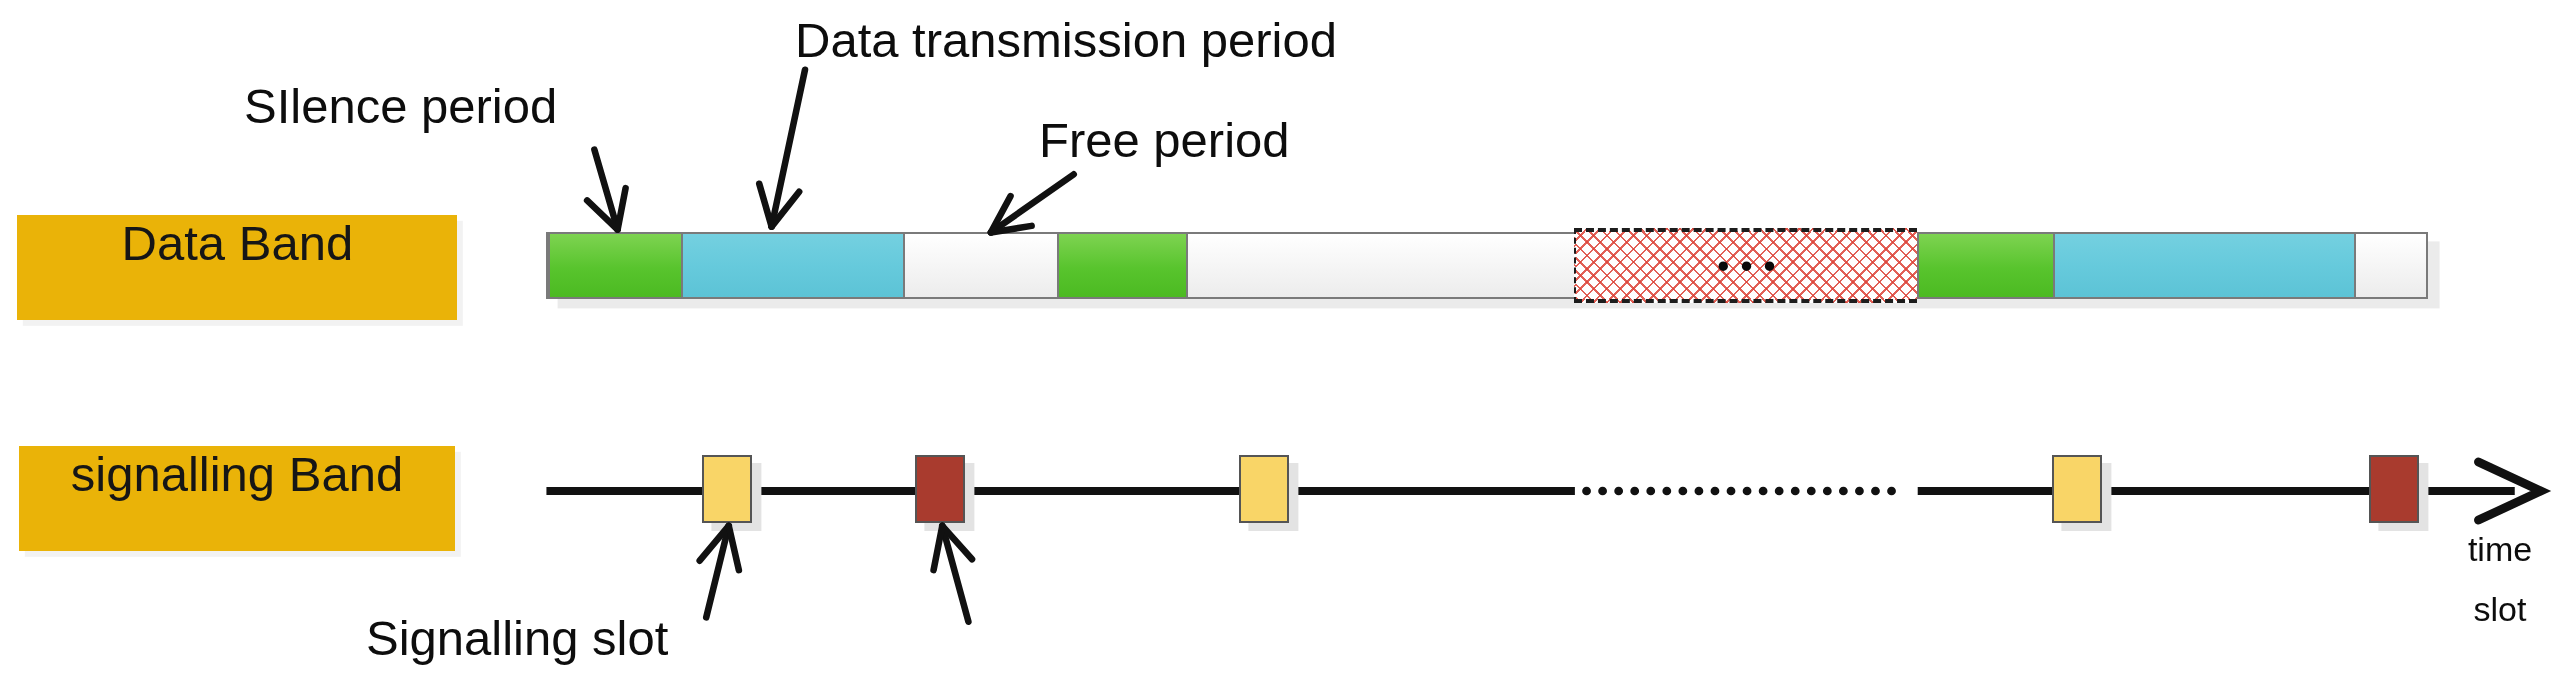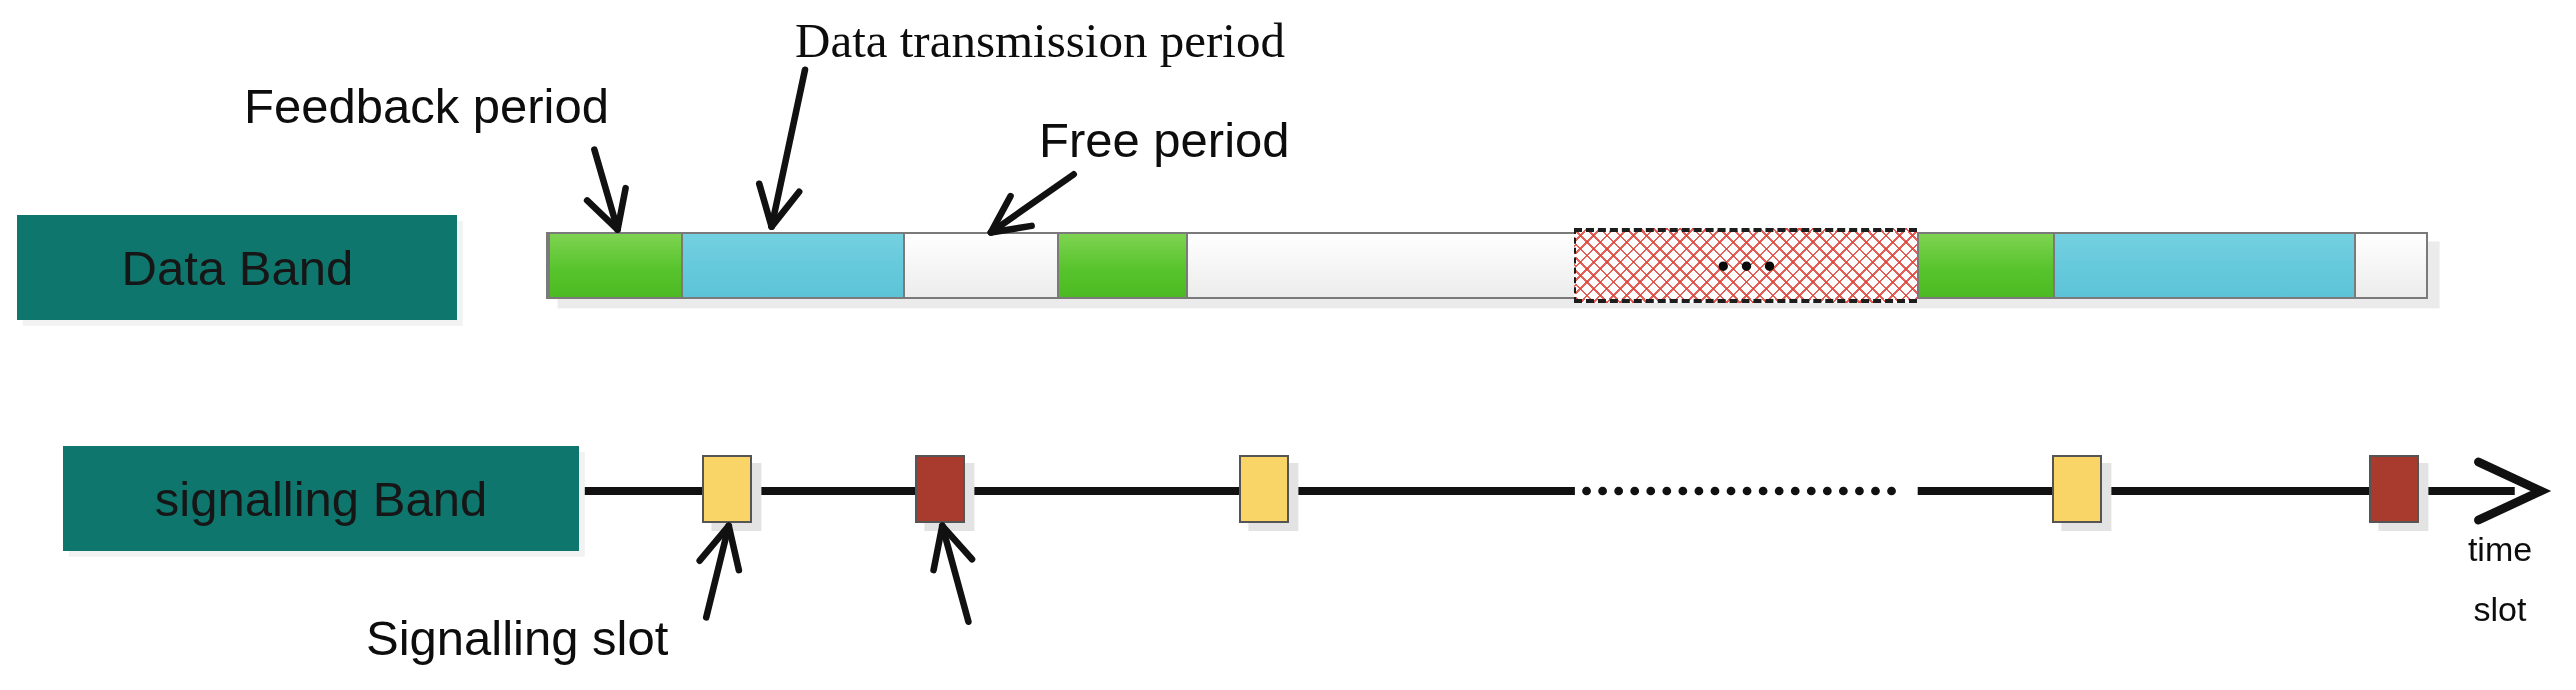--- a/index.html
+++ b/index.html
@@ -6,27 +6,27 @@
   .canvas{
     position:relative;width:2576px;height:690px;background:#ffffff;overflow:hidden;
     font-family:"Liberation Sans", sans-serif;color:#111;
   }
   svg.layer{position:absolute;left:0;top:0;pointer-events:none;}
   #svg-bg{z-index:1;}
   #svg-fg{z-index:5;}
 
   
   .band-label{
-    position:absolute;background:#0f766e;z-index:2;
-    display:flex;align-items:center;justify-content:center;
+    position:absolute;background:#eab308;z-index:2;
+    display:flex;align-items:flex-start;justify-content:center;
     font-size:49px;letter-spacing:0px;color:#161616;
     box-shadow:5.8px 5.8px 0 #f2f2f2;
   }
   #box-databand{left:17.4px;top:215px;width:440px;height:105px;}
-  #box-sigband{left:19px;top:446px;width:516px;height:105px;margin-left:44px;}
+  #box-sigband{left:19px;top:446px;width:436px;height:105px;}
 
   
   .data-band-bar{
     position:absolute;left:546px;top:232px;width:1878px;height:63px;z-index:2;
     border:2.9px solid #7a7a7a;
     background:linear-gradient(180deg,#ffffff 0%,#ececec 100%);
     box-shadow:11.6px 9.4px 0 #ebebeb;
   }
   .segment{position:absolute;top:0;height:100%;box-sizing:border-box;}
   .segment.silence{
@@ -55,21 +55,21 @@
   .slot{
     position:absolute;top:455px;width:46px;height:64px;z-index:3;
     border:2.9px solid #555555;box-shadow:9.4px 8px 0 #e3e3e3;
   }
   .slot.signalling{background:#f9d567;}
   .slot.feedback{background:#a93b2e;}
 
   
   .ann{position:absolute;font-size:49px;color:#0d0d0d;white-space:nowrap;z-index:4;}
   #lbl-silence{left:244px;top:78px;}
-  #lbl-datatrans{left:795px;top:11.6px;font-family:Liberation Serif, serif;}
+  #lbl-datatrans{left:795px;top:11.6px;}
   #lbl-free{left:1039px;top:112px;}
   #lbl-sigslot{left:366px;top:610px;}
   #lbl-fbslot{left:963px;top:612px;}
   #lbl-timeaxis{left:2431px;top:519px;width:138px;text-align:center;white-space:normal;font-size:34px;line-height:60px;}
   #lbl-timeaxis span{display:block;}
 </style>
 </head>
 <body>
 
 <div class="canvas">
@@ -103,21 +103,21 @@
     </div>
 
   <div>
       <div class="slot signalling" style="left: 702px;"></div>
       <div class="slot feedback" style="left: 915px;"></div>
       <div class="slot signalling" style="left: 1239px;"></div>
       <div class="slot signalling" style="left: 2052px;"></div>
       <div class="slot feedback" style="left: 2369px;"></div>
     </div>
 
-  <div class="ann" id="lbl-silence">Feedback period</div>
+  <div class="ann" id="lbl-silence">SIlence period</div>
   <div class="ann" id="lbl-datatrans">Data transmission period</div>
   <div class="ann" id="lbl-sigslot">Signalling slot</div>
   <div class="ann" id="lbl-free">Free period</div>
   <div class="ann" id="lbl-timeaxis">
     <span>time</span>
     <span>slot</span>
   </div>
 
   <svg id="svg-fg" class="layer" width="2576" height="690" viewBox="0 0 3546 950">
       <g>

